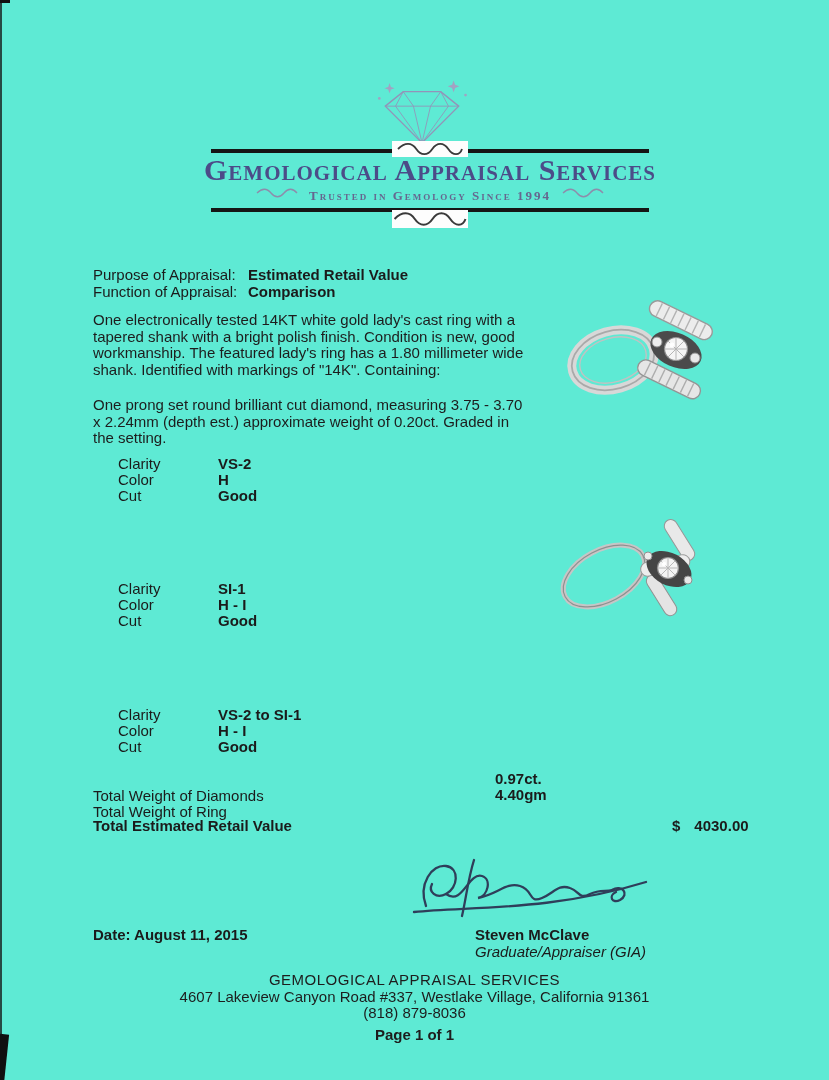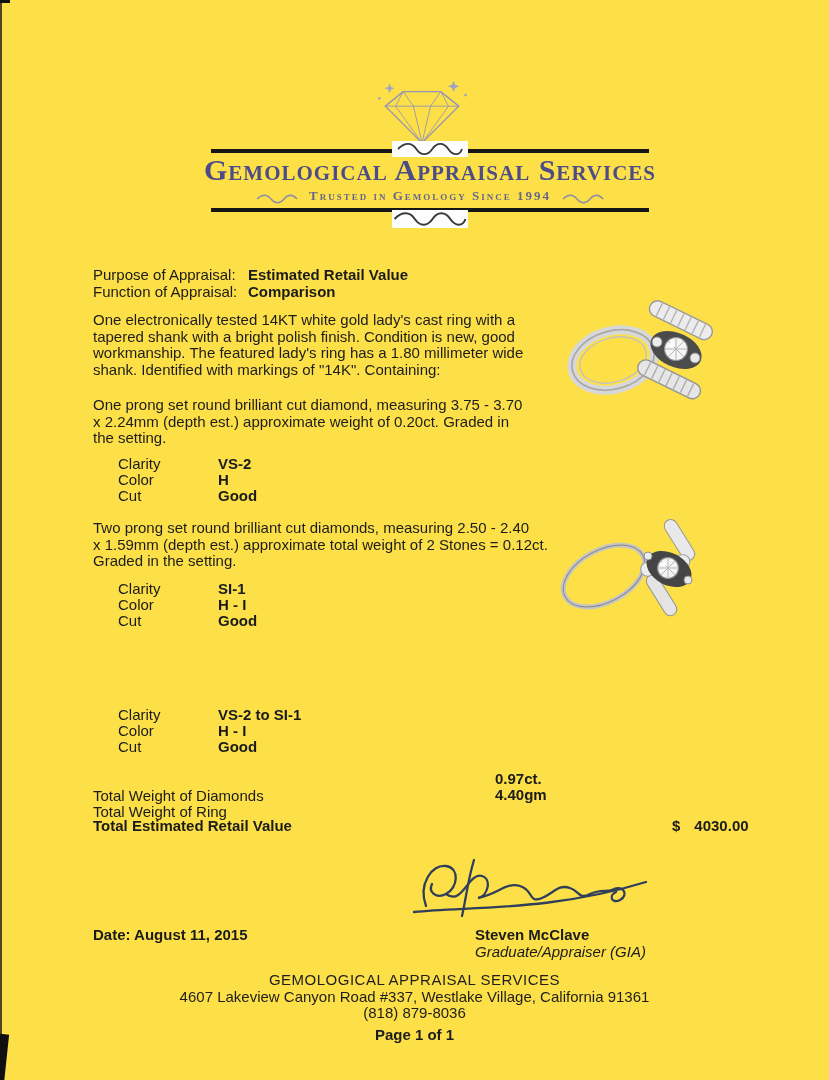--- a/index.html
+++ b/index.html
@@ -1,19 +1,19 @@
 <!DOCTYPE html>
 <html><head>
 <meta charset="utf-8">
 <style>
   * { margin:0; padding:0; box-sizing:border-box; }
   html,body { background:#8f8f8f; }
   body { display:flex; justify-content:center; font-family:"Liberation Sans", sans-serif; }
   .page {
-    position:relative; width:829px; height:1080px; background:#fde047;
+    position:relative; width:829px; height:1080px; background:#5eead4;
     color:#1b1b1b; overflow:hidden;
   }
   .abs { position:absolute; }
 
   
   .edge-left { left:0; top:0; width:2px; height:1080px; background:rgba(20,20,20,.75); }
   .corner-top { left:0; top:0; width:10px; height:3px; background:#111; }
   .corner-bottom { left:-3px; top:1034px; width:9px; height:60px; background:#101010; transform:rotate(6deg); }
 
   
@@ -21,21 +21,21 @@
   .rule-top { left:211px; top:149px; width:438px; }
   .rule-bottom { left:211px; top:208px; width:438px; }
   .ornament-top { left:392px; top:141px; width:76px; height:16px; background:#fdfdfd; display:flex; align-items:center; justify-content:center; }
   .ornament-bottom { left:392px; top:210px; width:76px; height:18px; background:#fdfdfd; display:flex; align-items:center; justify-content:center; }
   .diamond-logo { left:362px; top:78px; width:120px; height:70px; }
   .brand {
     left:176px; top:154px; width:508px; text-align:center;
     font-family:"Liberation Serif", serif; font-variant:small-caps; font-weight:600;
     font-size:30px; letter-spacing:1px; color:#4c4c88; line-height:32px;
   }
-  .tagline-row { left:176px; top:188px; width:508px; display:flex; align-items:flex-end; justify-content:center; gap:10px; }
+  .tagline-row { left:176px; top:188px; width:508px; display:flex; align-items:flex-start; justify-content:center; gap:10px; }
   .tagline {
     font-family:"Liberation Serif", serif; font-variant:small-caps; font-weight:600;
     font-size:13px; letter-spacing:2px; color:#66668f; white-space:nowrap;
   }
 
   
   .para { font-size:15px; line-height:16.5px; white-space:pre-line; color:#1d1d1d; }
   .kv-row { display:grid; grid-template-columns:155px auto; font-size:15px; line-height:16px; }
   .kv-row .val { font-weight:bold; }
   .grade-table { font-size:15px; line-height:16px; }
@@ -154,23 +154,20 @@
     <div class="grade-row">
       <span>Color</span>
       <span class="val">H</span>
     </div>
     <div class="grade-row">
       <span>Cut</span>
       <span class="val">Good</span>
     </div>
   </div>
 
-  <div class="abs para" style="left:93px; top:520px; width:720px;">Two prong set round brilliant cut diamonds, measuring 2.50 - 2.40
-x 1.59mm (depth est.) approximate total weight of 2 Stones = 0.12ct.
-Graded in the setting.</div>
 
   <div class="abs" style="left:552px; top:512px; width:170px; height:115px;">
     <svg viewBox="0 0 170 115" fill="none">
       <g transform="rotate(-28 52 64)">
         <ellipse cx="52" cy="64" rx="44" ry="26" stroke="#c6c6c6" stroke-width="5"></ellipse>
         <ellipse cx="52" cy="64" rx="44" ry="26" stroke="#8f8f8f" stroke-width="1.2"></ellipse>
       </g>
       <g transform="rotate(18 118 55)">
         <rect x="96" y="20" width="46" height="13" rx="6.5" transform="rotate(40 119 26)" fill="#e9e9e9" stroke="#979797"></rect>
         <rect x="96" y="78" width="46" height="13" rx="6.5" transform="rotate(40 119 84)" fill="#e4e4e4" stroke="#919191"></rect>

